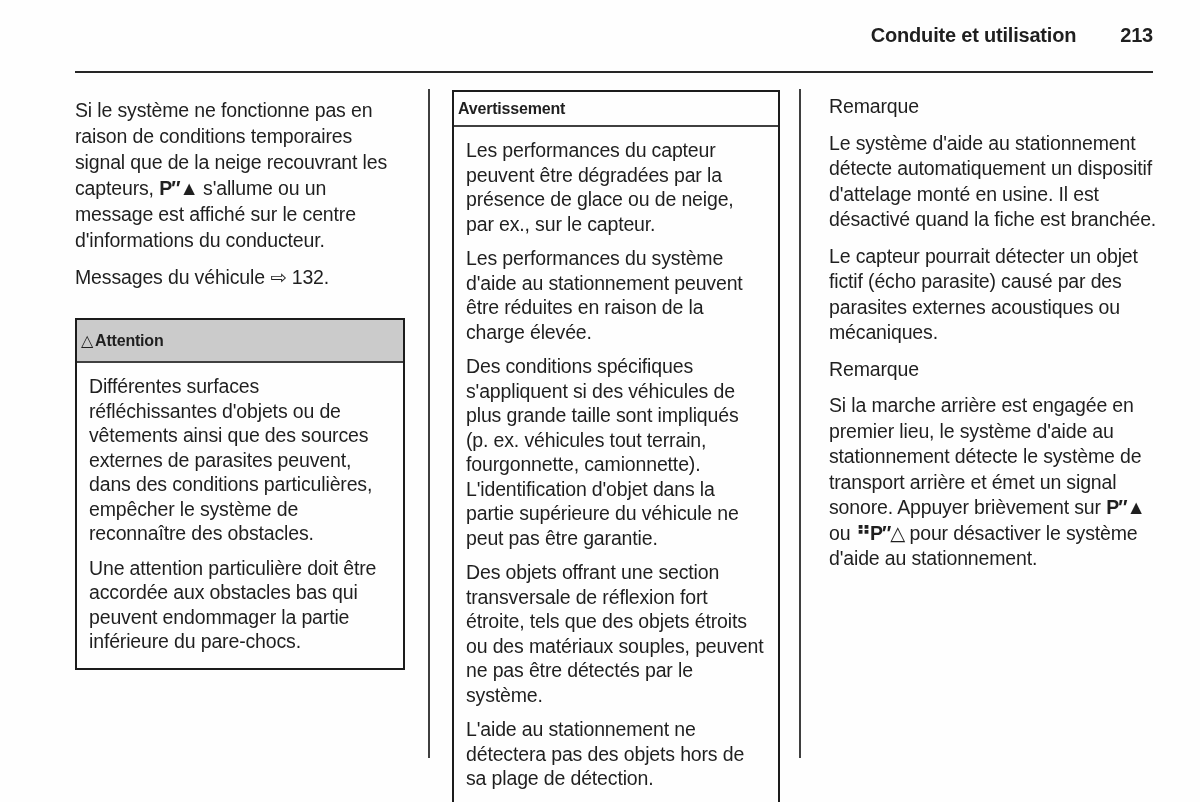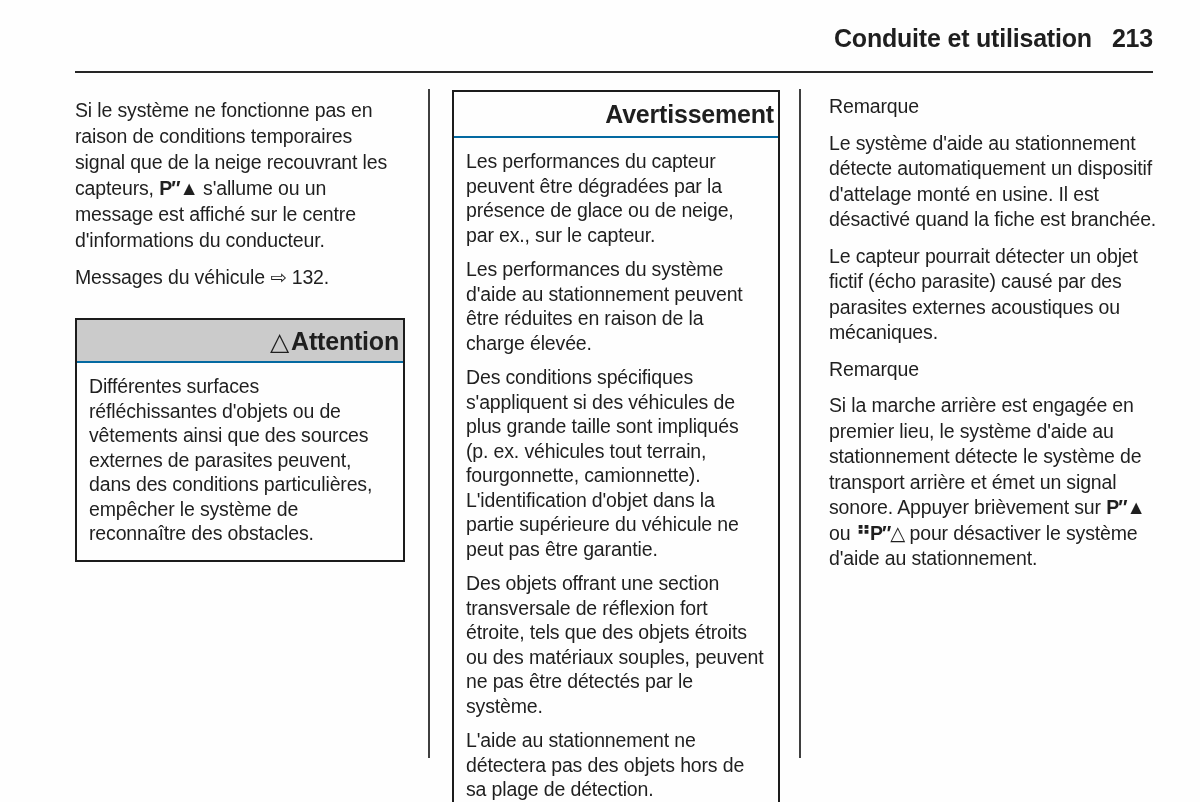--- a/index.html
+++ b/index.html
@@ -5,40 +5,40 @@
   html,body { margin:0; padding:0; background:#ffffff; }
   .page {
     position:relative; width:1200px; height:802px; overflow:hidden;
     background:#fefefe; color:#1f1f1f;
     font-family:"Liberation Sans","DejaVu Sans",sans-serif;
     -webkit-hyphens:auto; hyphens:auto;
   }
   
   .hdr {
     position:absolute; top:24px; right:47px;
-    display:flex; align-items:baseline; gap:20px;
-    font-size:25px; font-weight:bold; letter-spacing:-0.2px;
+    display:flex; align-items:baseline; gap:44px;
+    font-size:20px; font-weight:bold; letter-spacing:-0.2px;
   }
   .hdr-rule { position:absolute; top:71px; left:75px; width:1078px; height:2px; background:#262626; }
 
   
   .col { position:absolute; font-size:19.5px; line-height:26px; letter-spacing:-0.15px; }
   #col-left   { left:75px;  top:97px; width:330px; }
   #col-right  { left:829px; top:94px; width:330px; line-height:25.5px; }
   .col p { margin:0 0 11px 0; }
 
   .vrule { position:absolute; top:89px; width:2px; height:669px; background:#3f3f3f; }
   #vrule-1 { left:428px; }
   #vrule-2 { left:799px; }
 
   
   .box { border:2px solid #1c1c1c; box-sizing:border-box; background:#fefefe; }
   .box-header {
-    text-align:right; font-weight:bold; font-size:25px;
-    padding:8px 4px 7px; border-bottom:2px solid #0369a1; letter-spacing:-0.2px;
+    text-align:left; font-weight:bold; font-size:16px;
+    padding:8px 4px 7px; border-bottom:2px solid #404040; letter-spacing:-0.2px;
   }
   .attention-header { background:#cbcbcb; }
   .box-body { padding:11px 12px 4px; font-size:19.5px; line-height:24.5px; letter-spacing:-0.15px; }
   .box-body p { margin:0 0 10px 0; }
 
   #warning-box { position:absolute; left:452px; top:90px; width:328px; min-height:667px; }
   #attention-box { margin-top:28px; }
 
   
   .sym { font-weight:bold; white-space:nowrap; letter-spacing:-1px; }
@@ -64,20 +64,21 @@
     <p><span>Si le système ne fonctionne pas en raison de conditions temporaires signal que de la neige recouvrant les capteurs, </span><span class="sym">P″▲</span><span> s'allume ou un message est affiché sur le centre d'informations du conducteur.</span></p>
 
     <p><span>Messages du véhicule </span><span>⇨</span><span> 132.</span></p>
 
     <div class="box" id="attention-box">
       <div class="box-header attention-header">
         <span class="tri">△</span><span>Attention</span>
       </div>
       <div class="box-body">
         <p>Différentes surfaces réfléchissantes d'objets ou de vêtements ainsi que des sources externes de parasites peuvent, dans des conditions particulières, empêcher le système de reconnaître des obstacles.</p>
+        <p>Une attention particulière doit être accordée aux obstacles bas qui peuvent endommager la partie inférieure du pare-chocs.</p>
       </div>
     </div>
   </div>
 
   <div class="box" id="warning-box">
     <div class="box-header">
       <span>Avertissement</span>
     </div>
     <div class="box-body">
       <p>Les performances du capteur peuvent être dégradées par la présence de glace ou de neige, par ex., sur le capteur.</p>

